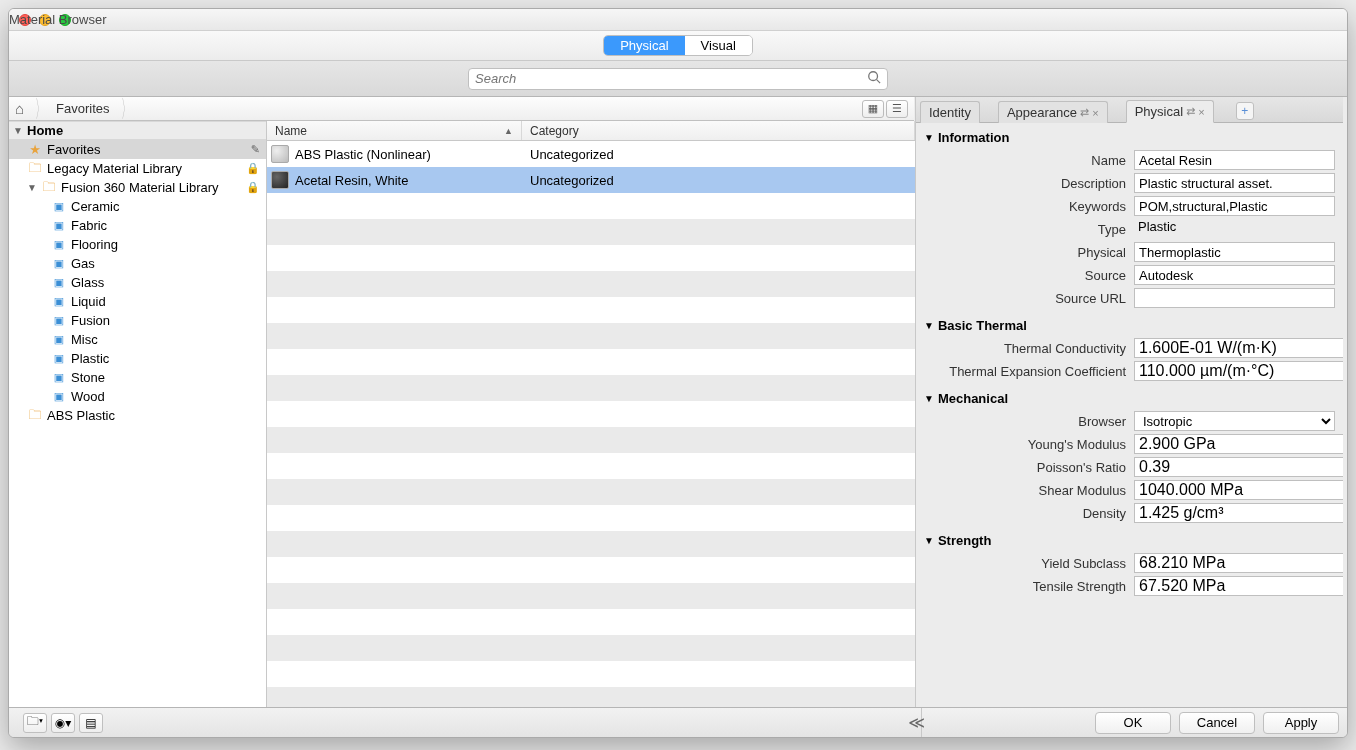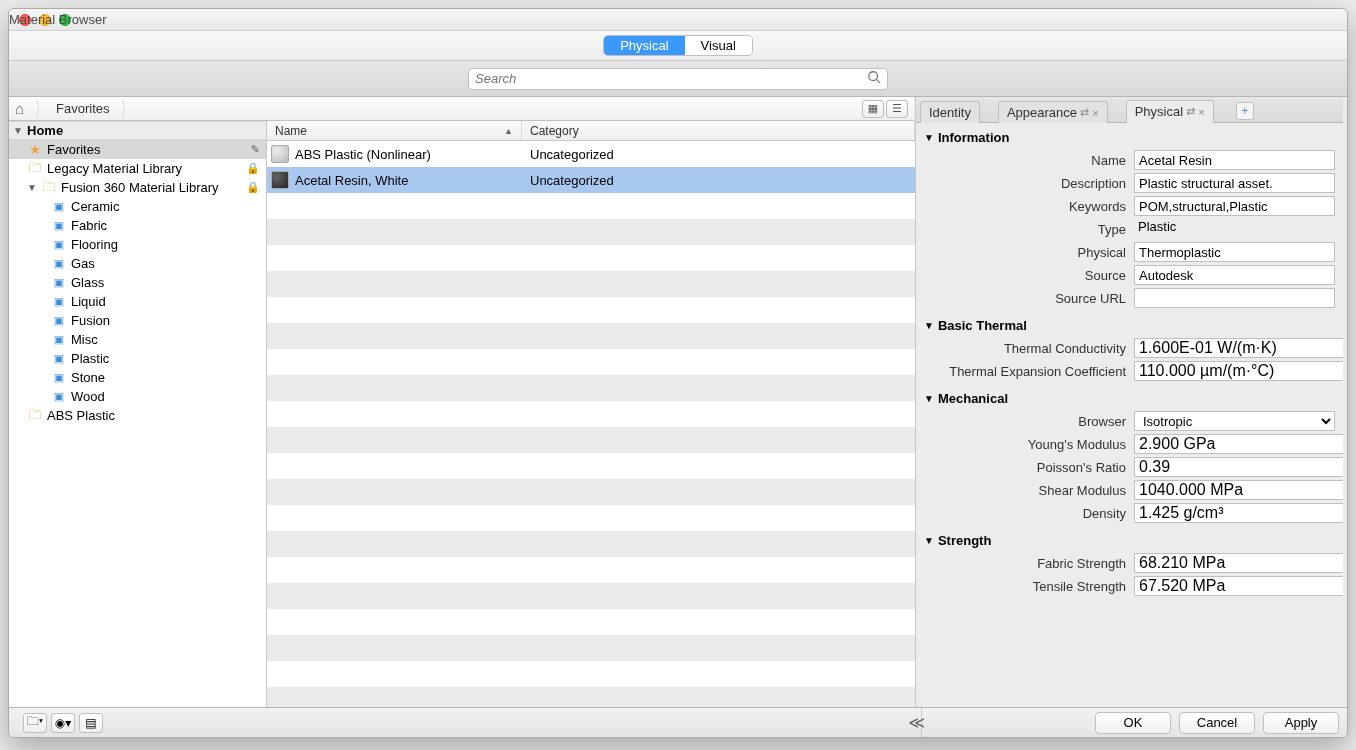--- a/index.html
+++ b/index.html
@@ -384,21 +384,21 @@
                 <span>▼</span>
               </div>
             </div>
           </div>
 
         <div class="section-hdr" style="margin-top:6px">
             <span class="tri">▼</span>
             <span>Strength</span>
           </div>
         <div class="prow">
-            <span class="plabel">Fabric Strength</span>
+            <span class="plabel">Yield Subclass</span>
             <div class="spinwrap">
               <input type="text" value="68.210 MPa" style="">
               <div class="spinner">
                 <span>▲</span>
                 <span>▼</span>
               </div>
             </div>
           </div>
         <div class="prow">
             <span class="plabel">Tensile Strength</span>

